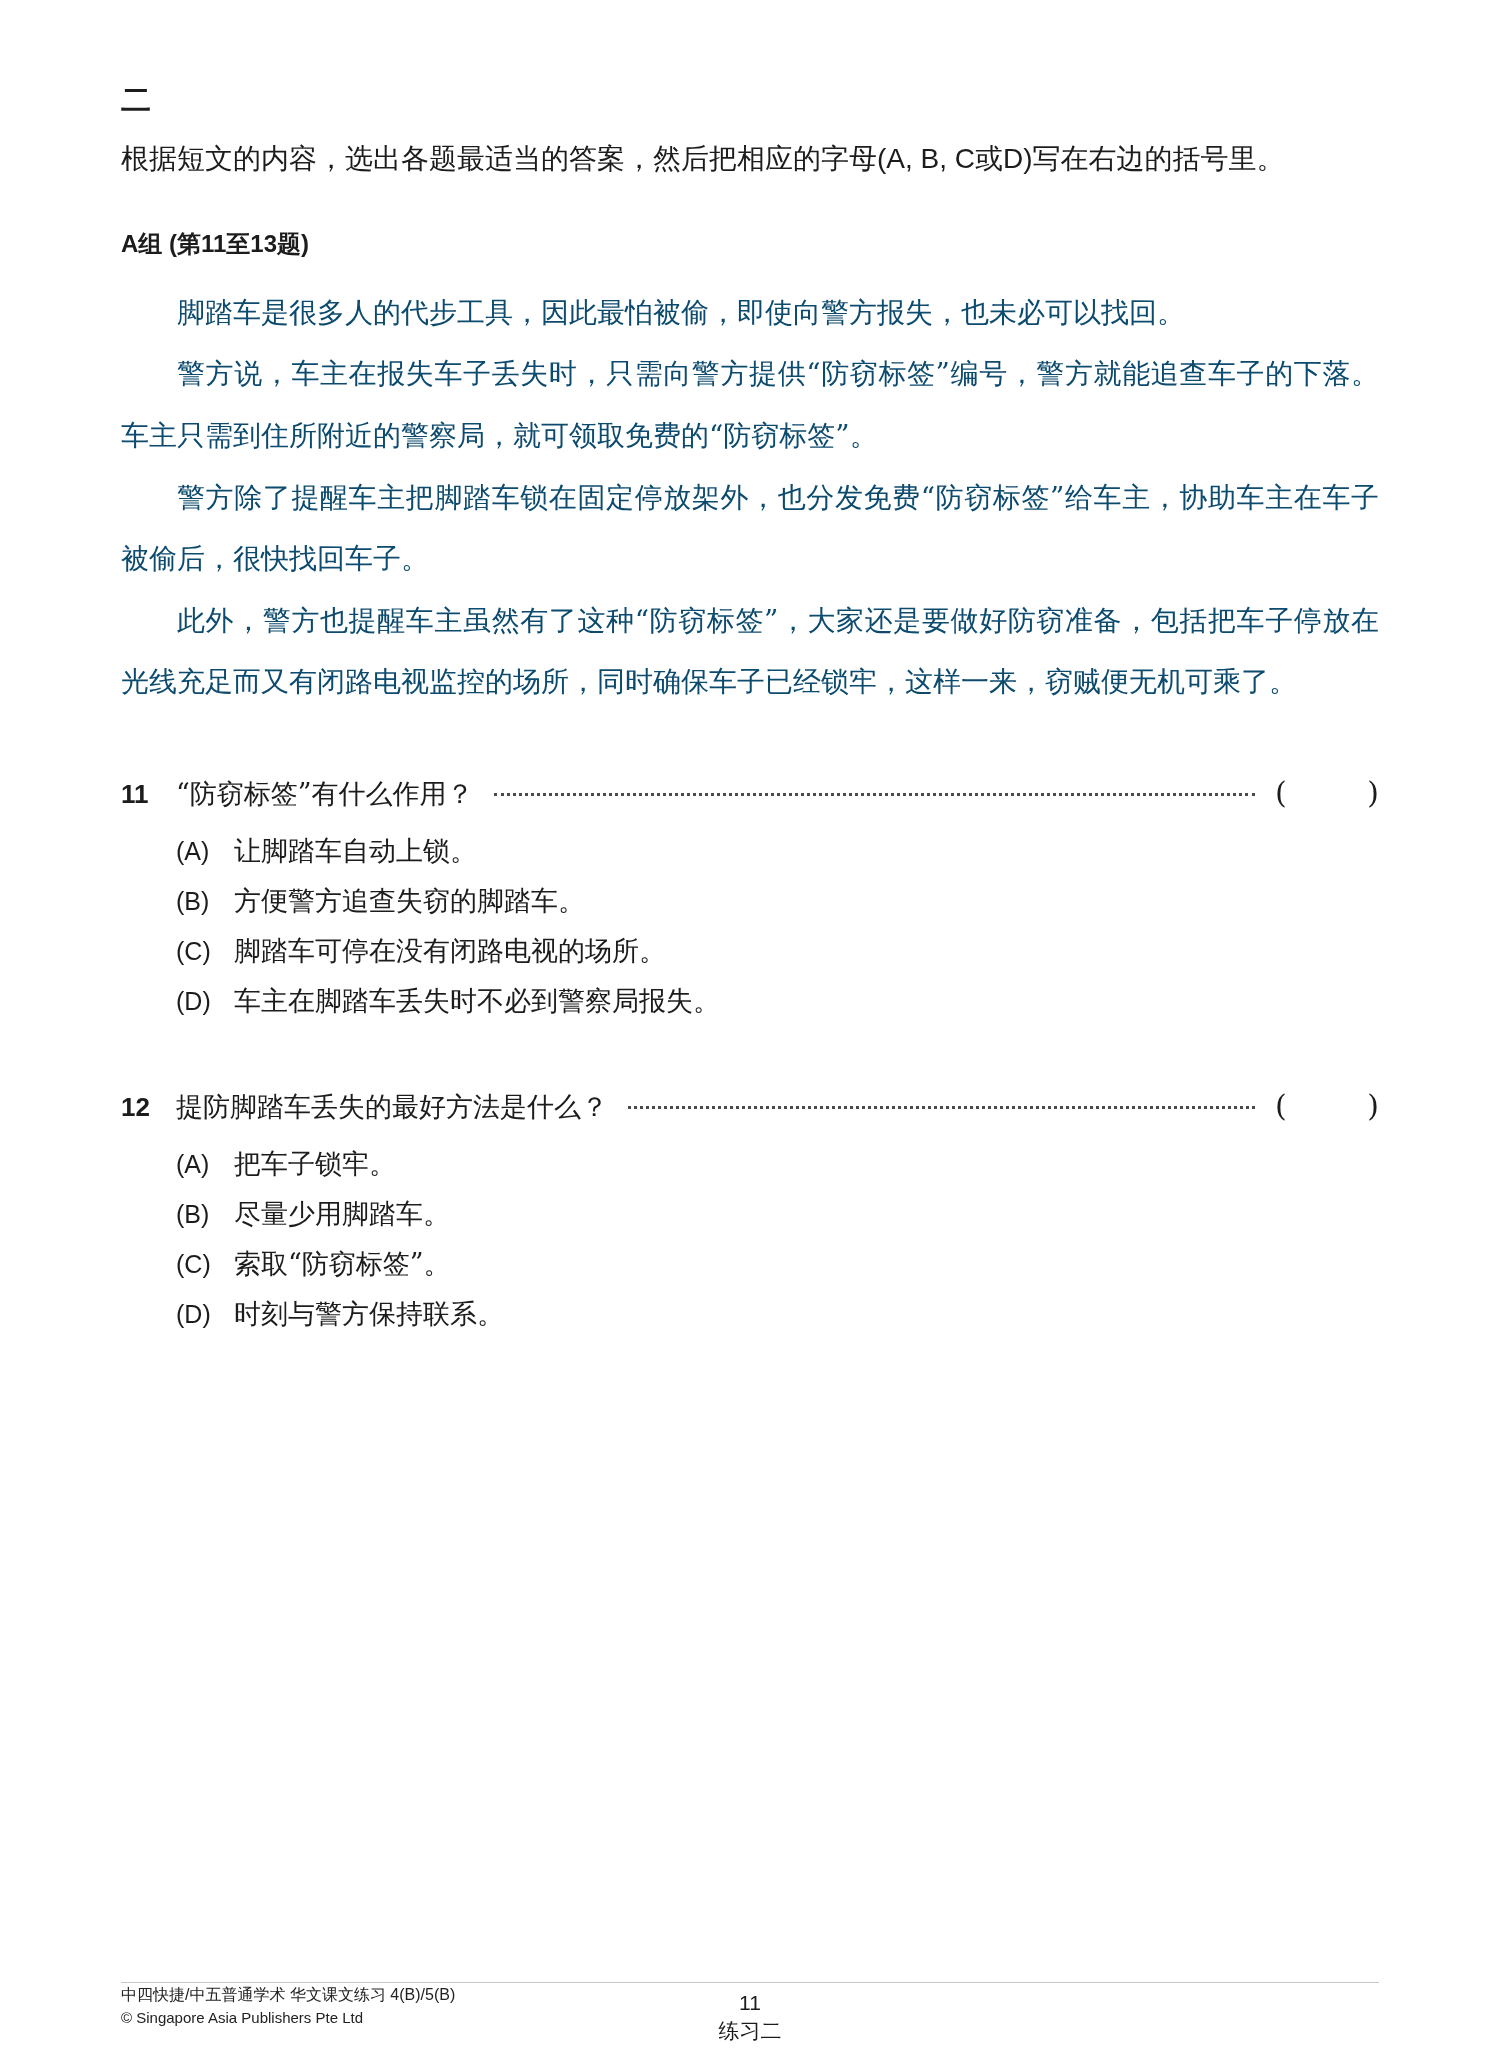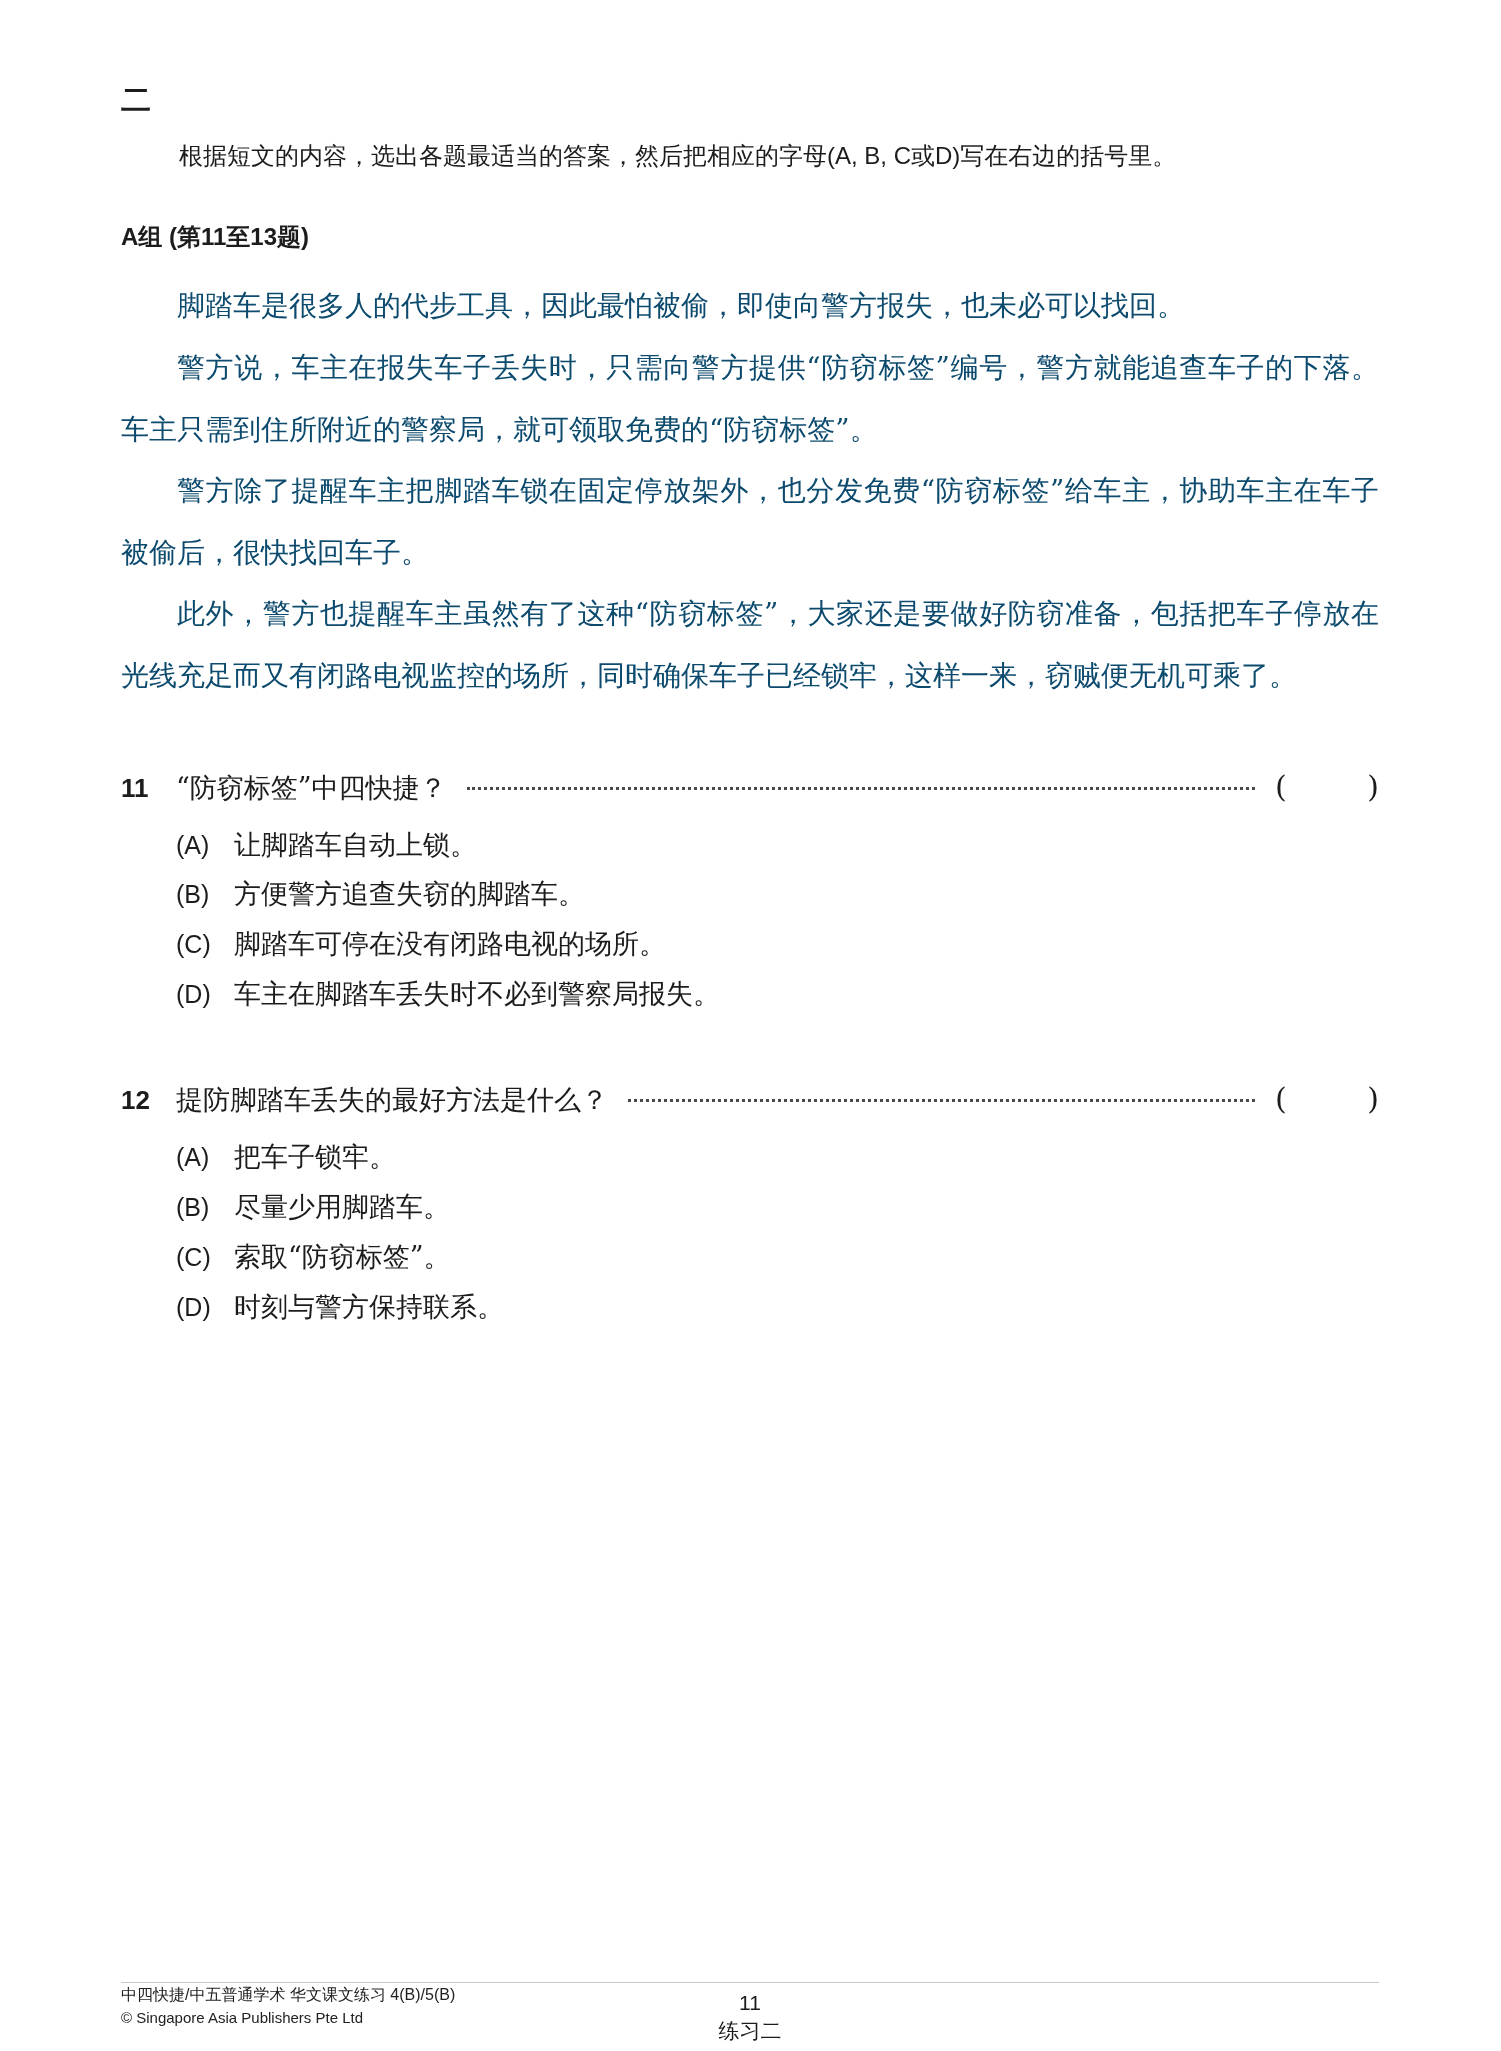--- a/index.html
+++ b/index.html
@@ -23,22 +23,21 @@
     display: flex;
     align-items: baseline;
     font-weight: bold;
     font-size: 30px;
     letter-spacing: 1px;
   }
   .sec-num { width: 72px; flex: none; }
   
   .instructions {
     margin-top: 16px;
-    margin-left: 58px;
-    font-size: 24px;
+    font-size: 28px;
     line-height: 1.6;
     max-width: 1190px;
     text-align: justify;
   }
   
   .group-label {
     margin-top: 46px;
     font-size: 24px;
     font-weight: bold;
   }
@@ -145,21 +144,21 @@
   <div class="passage">
     <p>脚踏车是很多人的代步工具，因此最怕被偷，即使向警方报失，也未必可以找回。</p>
     <p>警方说，车主在报失车子丢失时，只需向警方提供“防窃标签”编号，警方就能追查车子的下落。车主只需到住所附近的警察局，就可领取免费的“防窃标签”。</p>
     <p>警方除了提醒车主把脚踏车锁在固定停放架外，也分发免费“防窃标签”给车主，协助车主在车子被偷后，很快找回车子。</p>
     <p>此外，警方也提醒车主虽然有了这种“防窃标签”，大家还是要做好防窃准备，包括把车子停放在光线充足而又有闭路电视监控的场所，同时确保车子已经锁牢，这样一来，窃贼便无机可乘了。</p>
   </div>
 
   <div class="question">
     <div class="q-line">
       <span class="q-num">11</span>
-      <span class="q-text">“防窃标签”中四快捷？</span>
+      <span class="q-text">“防窃标签”有什么作用？</span>
       <span class="leader"></span>
       <span class="answer-brackets">
         <span>(</span>
         <span>)</span>
       </span>
     </div>
     <div class="options">
       <div class="option">
         <span class="opt-label">(A)</span>
         <span class="opt-text">让脚踏车自动上锁。</span>

